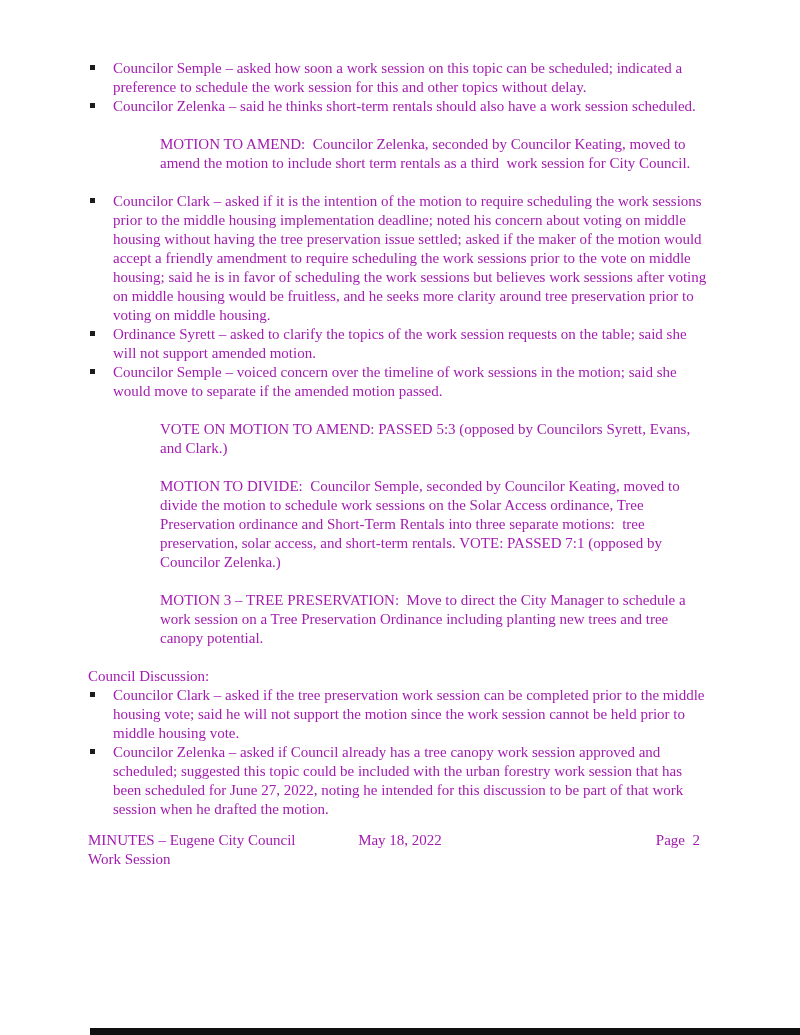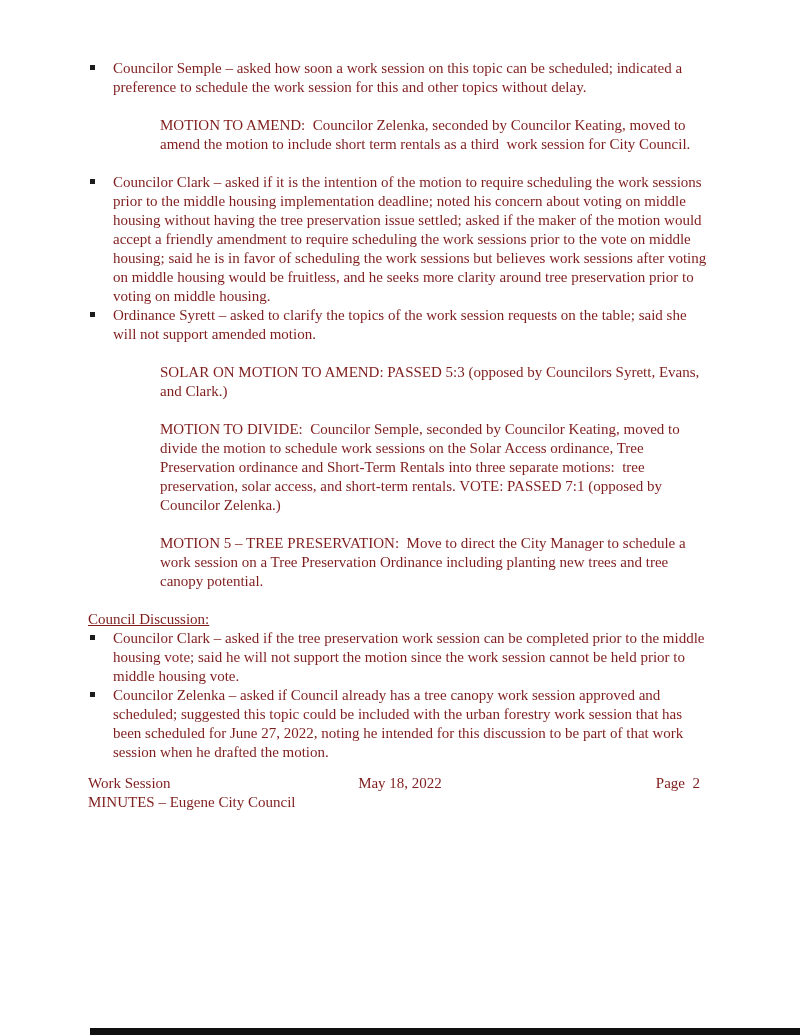--- a/index.html
+++ b/index.html
@@ -9,21 +9,21 @@
     overflow: hidden;
   }
   .page {
     position: relative;
     width: 800px; height: 1035px;
     box-sizing: border-box;
     background: #ffffff;
     font-family: "Liberation Serif", "DejaVu Serif", serif;
     font-size: 15px;
     line-height: 19px;
-    color: #7f1d1d;
+    color: #a21caf;
     padding: 59px 88px 0 88px;
     overflow: hidden;
   }
   .content { width: 100%; }
   .block { white-space: pre-wrap; }
   .bullet { display: flex; }
   .bullet .marker {
     flex: 0 0 25px;
     position: relative;
   }
@@ -33,21 +33,20 @@
     left: 2px; top: 6px;
     width: 5px; height: 5px;
     background: #1c1c1c;
   }
   .bullet .text { flex: 1; }
   .motion {
     margin: 19px 0 19px 72px;
   }
   .heading {
     margin-top: 19px;
-    text-decoration: underline;
   }
   .bold { font-weight: normal; }
   .footer {
     display: grid;
     grid-template-columns: 1fr auto 1fr;
     margin-top: 12px;
   }
   .footer .center { text-align: center; white-space: pre; }
   .footer .right { text-align: right; padding-right: 12px; white-space: pre; }
   .bottom-bar {
@@ -56,34 +55,36 @@
     height: 7px;
     background: #101010;
   }
 </style>
 </head>
 <body>
 
 <div class="page">
   <div class="content">
       <div class="block bullet"><span class="marker"></span><span class="text"><span>Councilor Semple – asked how soon a work session on this topic can be scheduled; indicated a preference to schedule the work session for this and other topics without delay.</span></span></div>
+      <div class="block bullet"><span class="marker"></span><span class="text"><span>Councilor Zelenka – said he thinks short-term rentals should also have a work session scheduled.</span></span></div>
       <div class="block motion"><span class="bold">MOTION TO AMEND:</span><span>  Councilor Zelenka, seconded by Councilor Keating, moved to amend the motion to include short term rentals as a third  work session for City Council.</span></div>
       <div class="block bullet"><span class="marker"></span><span class="text"><span>Councilor Clark – asked if it is the intention of the motion to require scheduling the work sessions prior to the middle housing implementation deadline; noted his concern about voting on middle housing without having the tree preservation issue settled; asked if the maker of the motion would accept a friendly amendment to require scheduling the work sessions prior to the vote on middle housing; said he is in favor of scheduling the work sessions but believes work sessions after voting on middle housing would be fruitless, and he seeks more clarity around tree preservation prior to voting on middle housing.</span></span></div>
       <div class="block bullet"><span class="marker"></span><span class="text"><span>Ordinance Syrett – asked to clarify the topics of the work session requests on the table; said she will not support amended motion.</span></span></div>
-      <div class="block motion"><span class="bold">SOLAR ON MOTION TO AMEND: PASSED 5:3</span><span> (opposed by Councilors Syrett, Evans, and Clark.)</span></div>
+      <div class="block bullet"><span class="marker"></span><span class="text"><span>Councilor Semple – voiced concern over the timeline of work sessions in the motion; said she would move to separate if the amended motion passed.</span></span></div>
+      <div class="block motion"><span class="bold">VOTE ON MOTION TO AMEND: PASSED 5:3</span><span> (opposed by Councilors Syrett, Evans, and Clark.)</span></div>
       <div class="block motion"><span class="bold">MOTION TO DIVIDE:</span><span>  Councilor Semple, seconded by Councilor Keating, moved to divide the motion to schedule work sessions on the Solar Access ordinance, Tree Preservation ordinance and Short-Term Rentals into three separate motions:  tree preservation, solar access, and short-term rentals. </span><span class="bold">VOTE: PASSED 7:1</span><span> (opposed by Councilor Zelenka.)</span></div>
-      <div class="block motion"><span class="bold">MOTION 5 – TREE PRESERVATION:</span><span>  Move to direct the City Manager to schedule a work session on a Tree Preservation Ordinance including planting new trees and tree canopy potential.</span></div>
+      <div class="block motion"><span class="bold">MOTION 3 – TREE PRESERVATION:</span><span>  Move to direct the City Manager to schedule a work session on a Tree Preservation Ordinance including planting new trees and tree canopy potential.</span></div>
       <div class="block heading"><span>Council Discussion:</span></div>
       <div class="block bullet"><span class="marker"></span><span class="text"><span>Councilor Clark – asked if the tree preservation work session can be completed prior to the middle housing vote; said he will not support the motion since the work session cannot be held prior to middle housing vote.</span></span></div>
       <div class="block bullet"><span class="marker"></span><span class="text"><span>Councilor Zelenka – asked if Council already has a tree canopy work session approved and scheduled; suggested this topic could be included with the urban forestry work session that has been scheduled for June 27, 2022, noting he intended for this discussion to be part of that work session when he drafted the motion.</span></span></div>
     </div>
 
   <div class="footer">
     <div class="left">
+      <div>MINUTES – Eugene City Council</div>
       <div>Work Session</div>
-      <div>MINUTES – Eugene City Council</div>
     </div>
     <div class="center">May 18, 2022</div>
     <div class="right">Page  2</div>
   </div>
 
   <div class="bottom-bar"></div>
 </div>
 
 </body></html>

